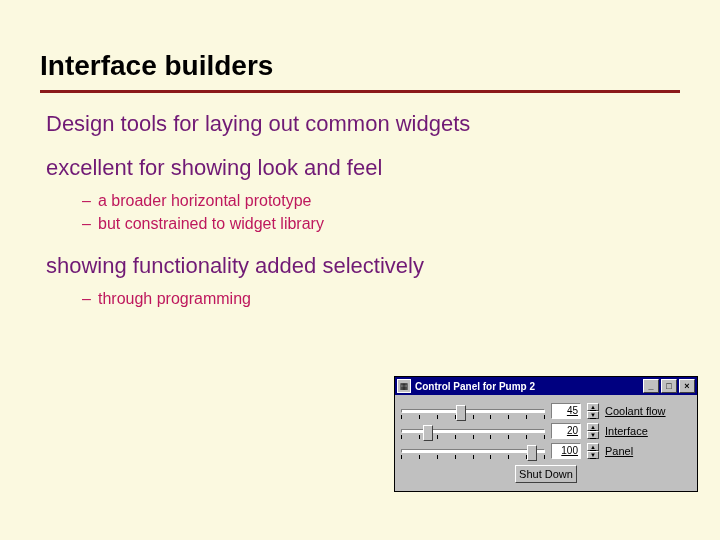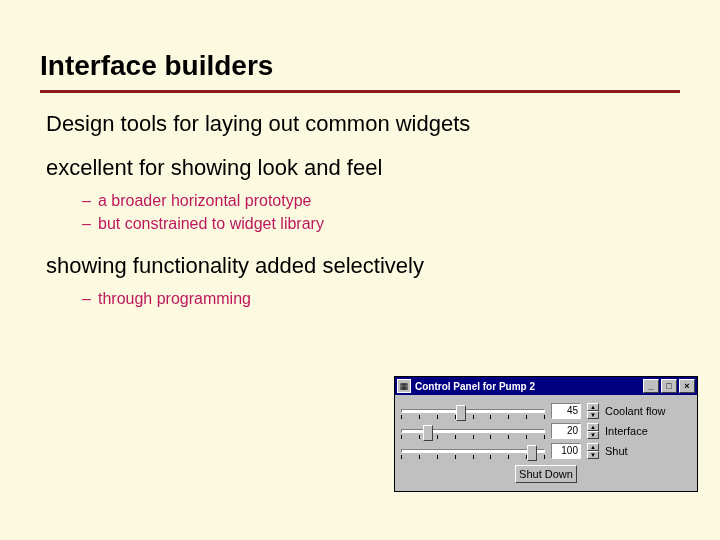--- a/index.html
+++ b/index.html
@@ -17,21 +17,21 @@
   }
   .title {
     font-size: 28px;
     font-weight: bold;
     color: #000;
     padding-bottom: 8px;
     border-bottom: 3px solid #8b1a1a;
   }
   .level1 {
     font-size: 22px;
-    color: #000000;
+    color: #701a75;
     margin: 18px 0 8px 6px;
     font-weight: normal;
   }
   .bullets {
     list-style: none;
     margin: 4px 0 14px 42px;
   }
   .bullets li {
     font-size: 16px;
     color: #be185d;
@@ -89,20 +89,21 @@
     color: #000;
   }
   .panel-body {
     padding: 4px 6px 8px 6px;
   }
   .row {
     display: flex;
     align-items: center;
     margin: 4px 0;
     gap: 6px;
+    text-decoration: underline;
   }
   .slider-area {
     flex: 1;
     position: relative;
   }
   .slider-track {
     height: 4px;
     background: #fff;
     border: 1px solid #808080;
     border-right-color: #fff;
@@ -255,18 +256,18 @@
             <span></span>
             <span></span>
             <span></span>
           </div>
       </div>
       <div class="numbox">100</div>
       <div class="spinner">
         <div class="spinbtn">▲</div>
         <div class="spinbtn">▼</div>
       </div>
-      <div class="rowlabel">Shut</div>
+      <div class="rowlabel">Panel</div>
     </div>
 
     <button class="shutdown">Shut Down</button>
   </div>
 </div>
 
 </body></html>

